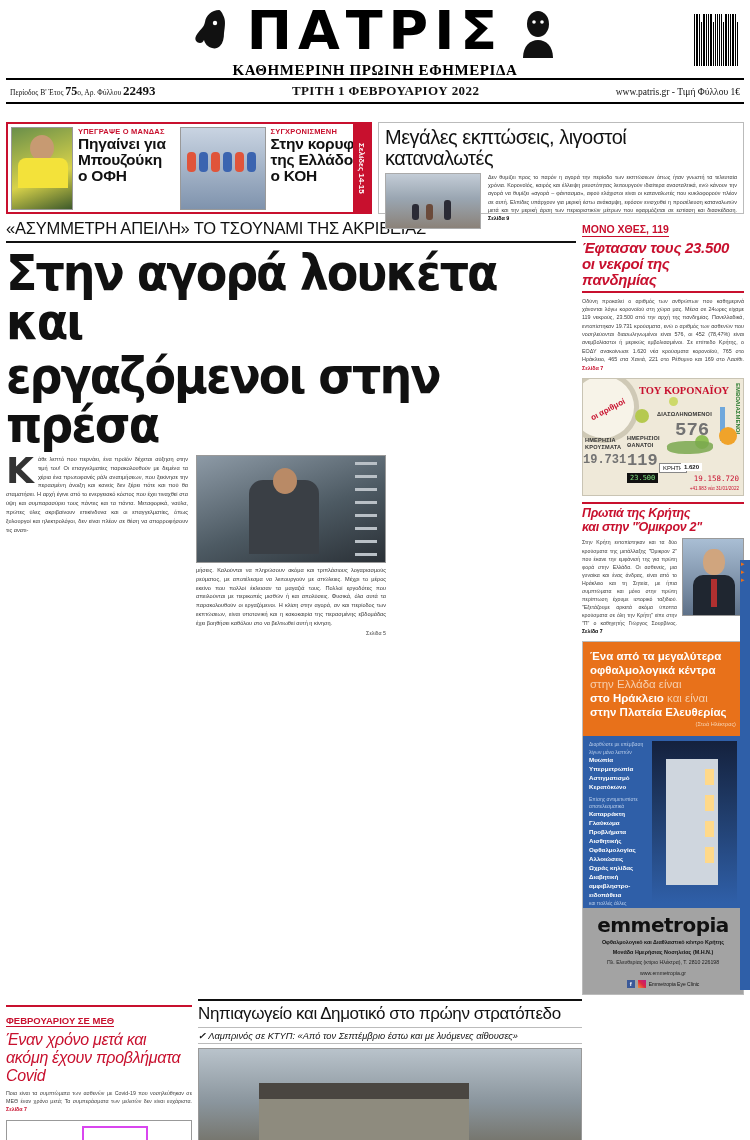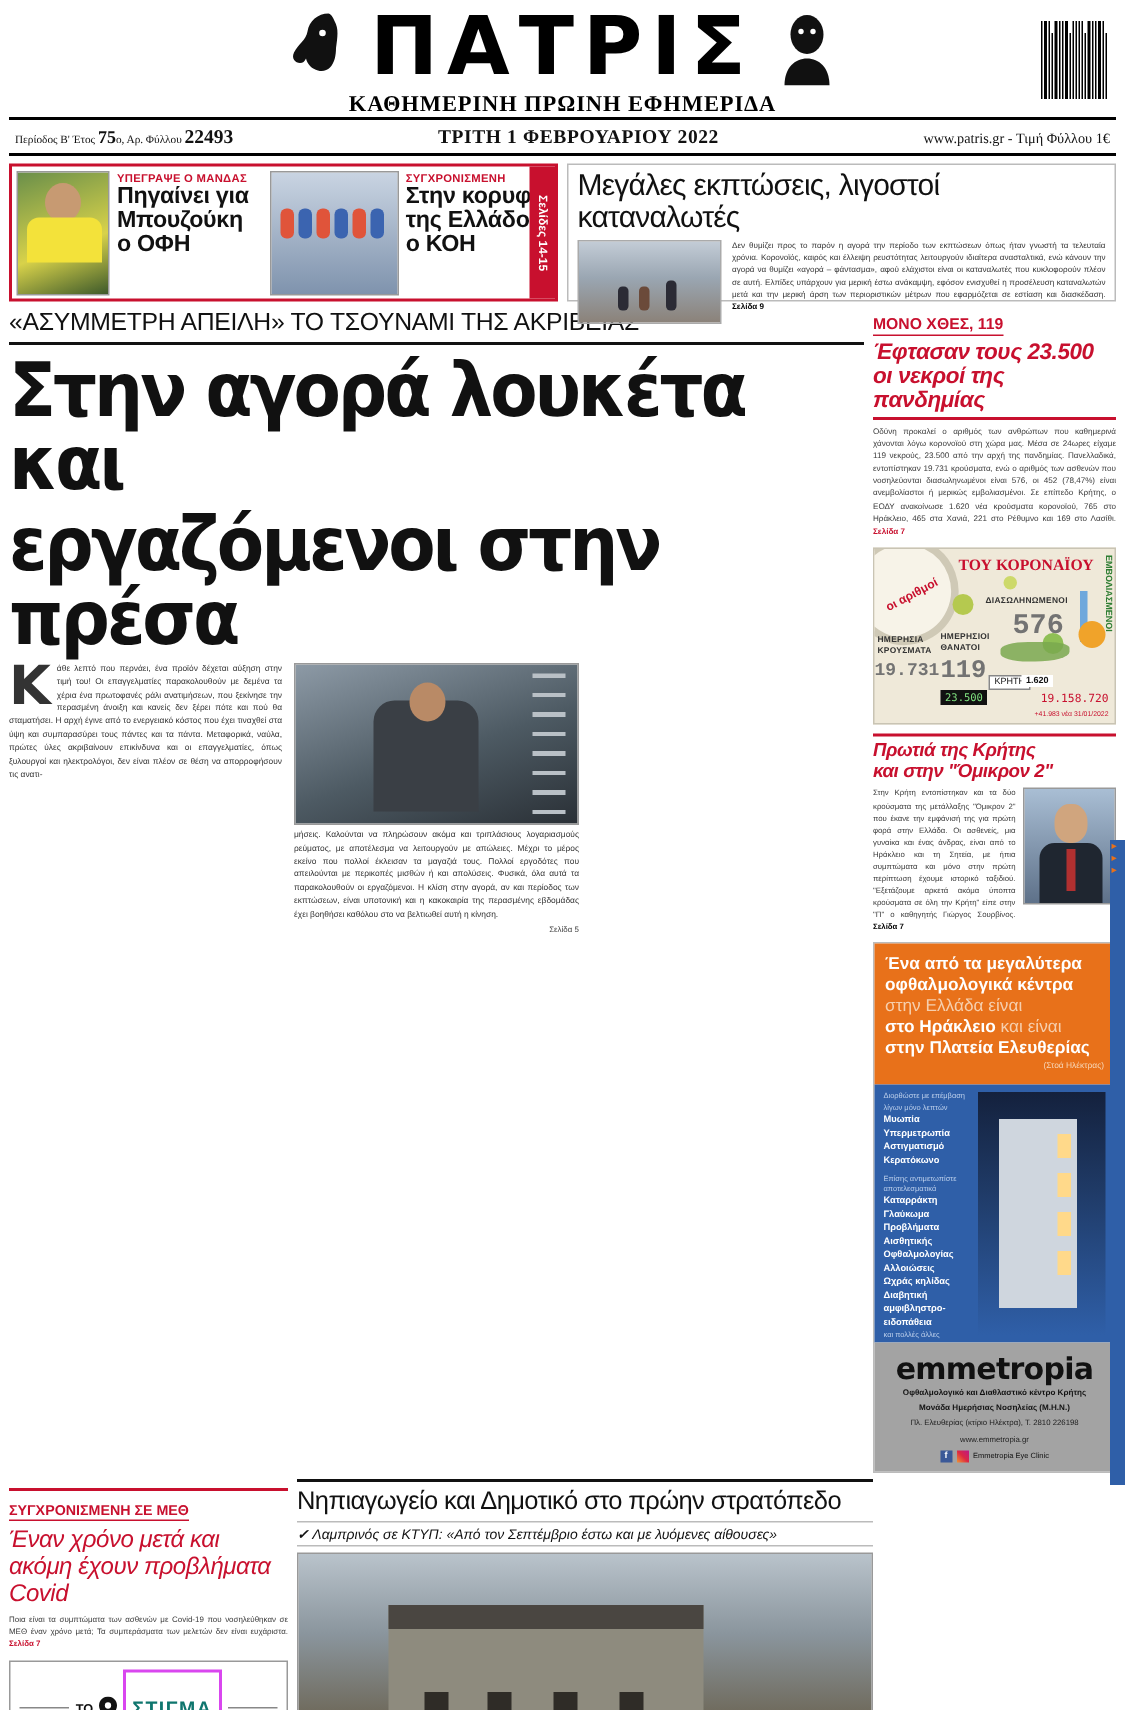--- a/index.html
+++ b/index.html
@@ -9,21 +9,21 @@
     font-family: "Liberation Sans", sans-serif;
     color: #111;
     overflow: hidden;
     position: relative;
   }
   .page { width: 750px; height: 1140px; position: relative; padding: 0 6px; }
 
   
   .masthead { position: relative; height: 76px; }
   .masthead-center { text-align: center; padding-top: 4px; }
-  .logo-row { display: flex; align-items: center; justify-content: center; gap: 14px; }
+  .logo-row { display: flex; align-items: flex-end; justify-content: center; gap: 14px; }
   .logo-word {
     font-family: "DejaVu Sans", sans-serif;
     font-size: 54px; font-weight: bold; letter-spacing: 6px;
     line-height: 1; color: #000;
   }
   .head-face { width: 42px; height: 52px; position: relative; }
   .head-face svg { display:block; }
   .logo-sub {
     font-family: "Liberation Serif", serif;
     font-size: 15px; font-weight: bold; letter-spacing: .6px;
@@ -45,21 +45,21 @@
     padding: 3px 4px 3px 4px;
     border-bottom: 2px solid #000;
   }
   .issue { font-size: 7.5px; }
   .issue b.big { font-size: 12px; }
   .issue b.num { font-size: 13px; }
   .date-line { font-size: 13px; font-weight: bold; letter-spacing: .4px; }
   .web-line { font-size: 9.5px; }
 
   
-  .teasers { display: flex; gap: 6px; margin-top: 5px; height: 92px; }
+  .teasers { display: flex; gap: 6px; margin-top: 18px; height: 92px; }
   .teaser-sport {
     flex: 0 0 366px; border: 2px solid #c8102e; background:#fff;
     position: relative; display: flex; flex-direction: column;
     padding: 3px 3px 2px 3px;
   }
   .sport-top { display:flex; gap:5px; flex:1; }
   .sp-photo { width: 62px; background: linear-gradient(160deg,#6a8f4a,#d8d24a 60%,#3e5a2b); border:1px solid #999; position:relative; overflow:hidden;}
   .sp-photo.team { width: 86px; background: linear-gradient(180deg,#c9d4e2,#7f93ad); }
   .sp-photo .face { position:absolute; left:18px; top:7px; width:24px; height:26px; border-radius:50%; background:#c79a72; }
   .sp-photo .torso { position:absolute; left:6px; top:30px; width:50px; height:30px; background:#f3e23a; border-radius:8px 8px 0 0;}
@@ -433,21 +433,21 @@
         </div>
       </div>
     </div>
   </div>
 
   <div class="main" style="margin-top:4px">
 
     <div class="col-left">
 
       <div class="meth">
-        <div class="meth-kicker">ΣΥΓΧΡΟΝΙΣΜΕΝΗ ΣΕ ΜΕΘ</div>
+        <div class="meth-kicker">ΦΕΒΡΟΥΑΡΙΟΥ ΣΕ ΜΕΘ</div>
         <div class="meth-head">Έναν χρόνο μετά και ακόμη έχουν προβλήματα Covid</div>
         <div class="meth-body">
           <span>Ποια είναι τα συμπτώματα των ασθενών με Covid-19 που νοσηλεύθηκαν σε ΜΕΘ έναν χρόνο μετά; Τα συμπεράσματα των μελετών δεν είναι ευχάριστα.</span>
           <span class="pg-red">Σελίδα 7</span>
         </div>
       </div>
 
       <div class="stigma">
         <div class="stigma-top">
           <span class="dash"></span>

